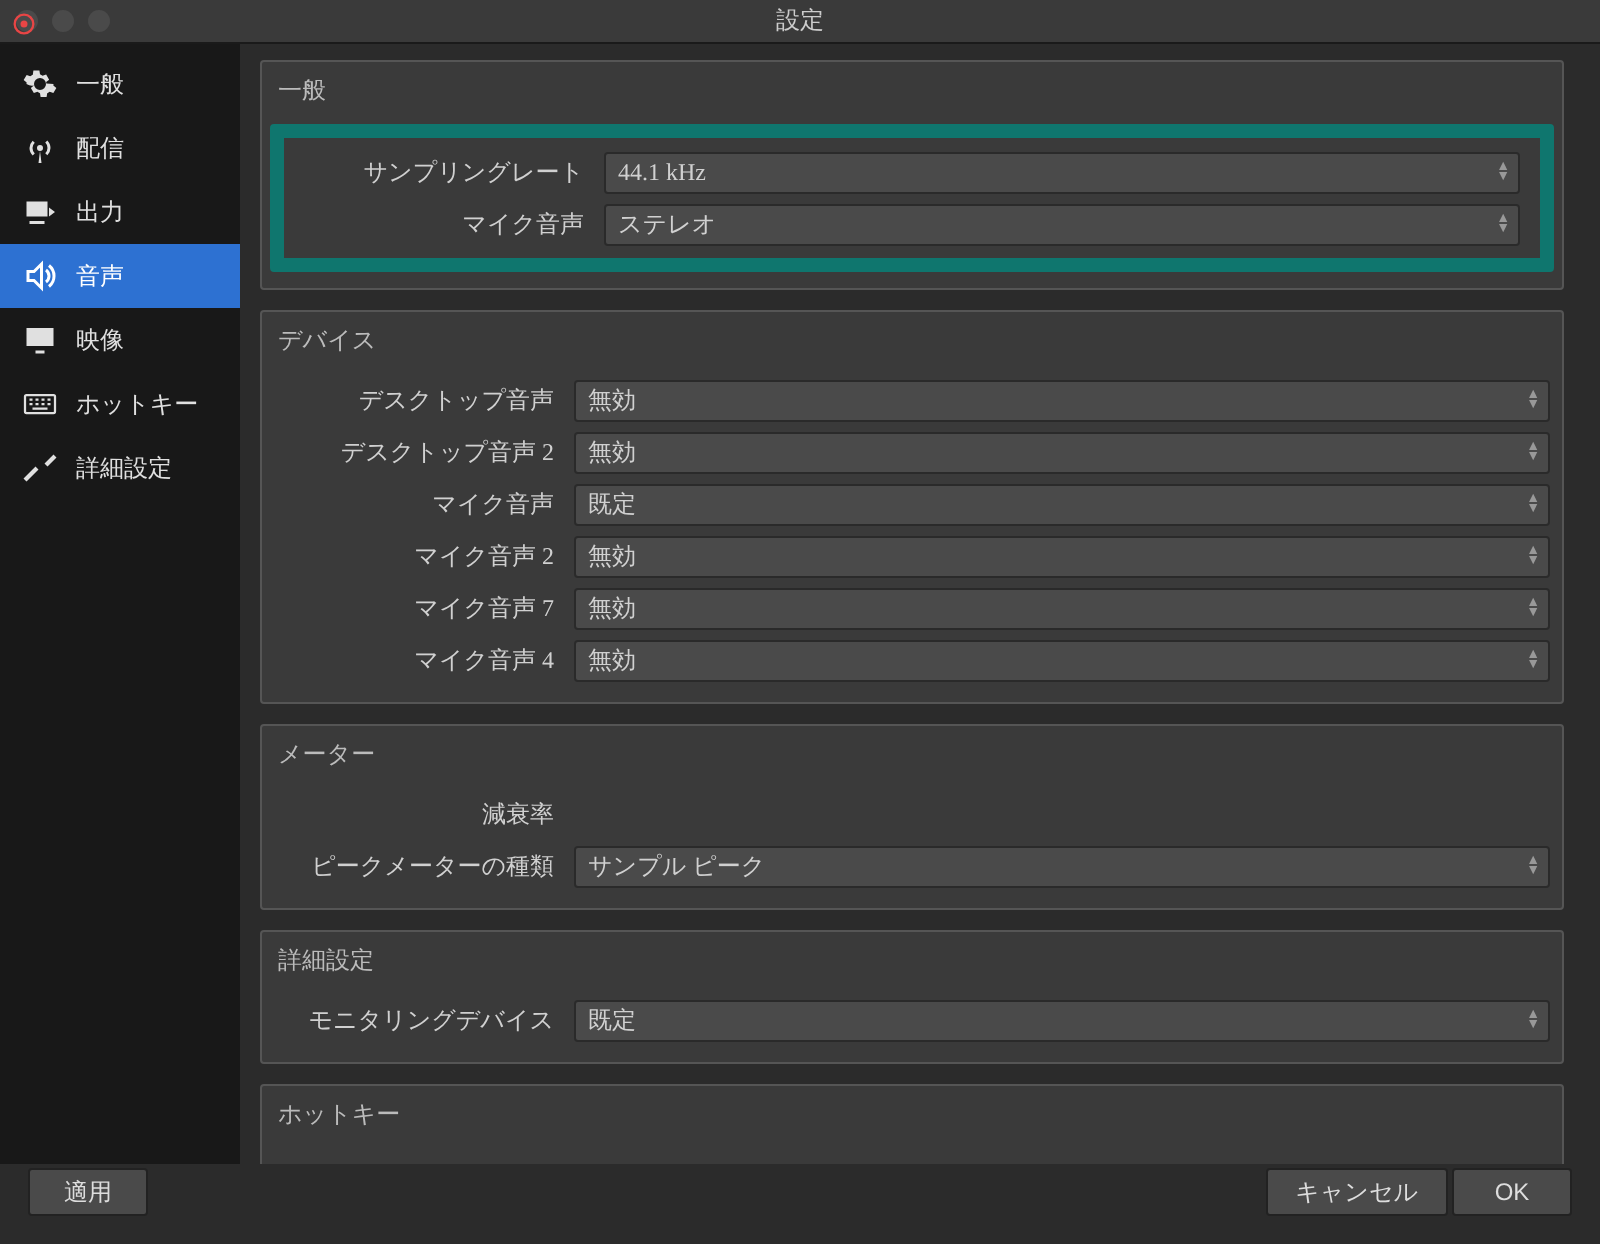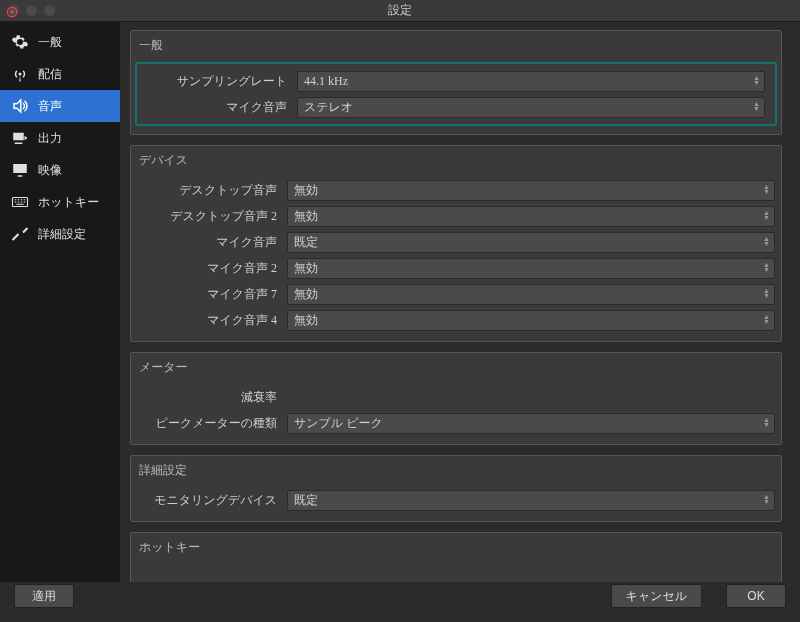--- a/index.html
+++ b/index.html
@@ -91,21 +91,21 @@
   margin-bottom: 10px;
   padding-bottom: 8px;
   background: #3a3a3a;
 }
 .group-title {
   color: #bbb;
   font-size: 12px;
   padding: 6px 8px 8px 8px;
 }
 .highlight-box {
-  border: 2px solid #0f766e;
+  border: 7px solid #0f766e;
   padding: 4px 4px;
   margin: 0 4px;
   border-radius: 2px;
 }
 .row {
   display: flex;
   align-items: center;
   height: 26px;
   padding: 0 6px;
 }
@@ -156,21 +156,21 @@
   min-width: 60px;
   padding: 0 14px;
   cursor: pointer;
   display: flex;
   align-items: center;
   justify-content: center;
 }
 .footer-right {
   margin-left: auto;
   display: flex;
-  gap: 24px;
+  gap: 2px;
 }
 </style>
 </head>
 <body>
 
 <div class="titlebar">
   <div class="traffic-lights">
     <svg class="tl-icon" viewBox="0 0 24 24">
         <circle cx="12" cy="12" r="8" fill="none" stroke="#e84545" stroke-width="2"></circle>
         <circle cx="12" cy="12" r="3" fill="#e84545"></circle>
@@ -193,35 +193,35 @@
       <span class="sidebar-label">一般</span>
     </div>
     <div class="sidebar-item">
       <span class="sidebar-icon">
           <svg viewBox="0 0 24 24" width="18" height="18">
             <path d="M12 10a2 2 0 110 4 2 2 0 010-4zm-5 2a5 5 0 011.5-3.5l-1.4-1.4A7 7 0 005 12a7 7 0 002.1 5l1.4-1.4A5 5 0 017 12zm10 0a5 5 0 01-1.5 3.5l1.4 1.4A7 7 0 0019 12a7 7 0 00-2.1-5l-1.4 1.4A5 5 0 0117 12zM12 14l-1 8h2l-1-8z"></path>
           </svg>
         </span>
       <span class="sidebar-label">配信</span>
     </div>
+    <div class="sidebar-item">
+      <span class="sidebar-icon">
+          <svg viewBox="0 0 24 24" width="18" height="18">
+            <path d="M3 5h14v10H3zM18 9l4 3-4 3zM5 18h10v2H5z"></path>
+          </svg>
+        </span>
+      <span class="sidebar-label">出力</span>
+    </div>
     <div class="sidebar-item selected">
       <span class="sidebar-icon">
           <svg viewBox="0 0 24 24" width="18" height="18">
             <path d="M4 9h4l5-5v16l-5-5H4zM16 8a5 5 0 010 8M18 5a9 9 0 010 14" fill="none" stroke="#fff" stroke-width="2"></path>
           </svg>
         </span>
       <span class="sidebar-label">音声</span>
-    </div>
-    <div class="sidebar-item">
-      <span class="sidebar-icon">
-          <svg viewBox="0 0 24 24" width="18" height="18">
-            <path d="M3 5h14v10H3zM18 9l4 3-4 3zM5 18h10v2H5z"></path>
-          </svg>
-        </span>
-      <span class="sidebar-label">出力</span>
     </div>
     <div class="sidebar-item">
       <span class="sidebar-icon">
           <svg viewBox="0 0 24 24" width="18" height="18">
             <path d="M3 4h18v12H3zM9 19h6v2H9z"></path>
           </svg>
         </span>
       <span class="sidebar-label">映像</span>
     </div>
     <div class="sidebar-item">

